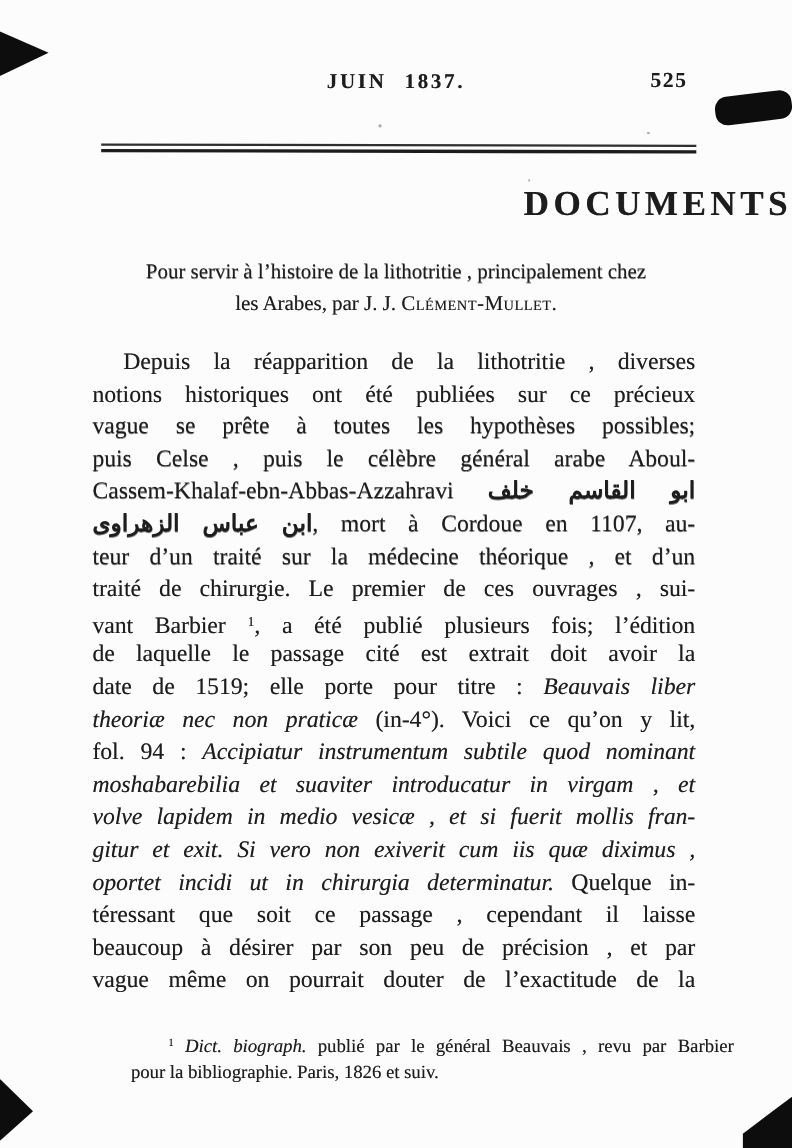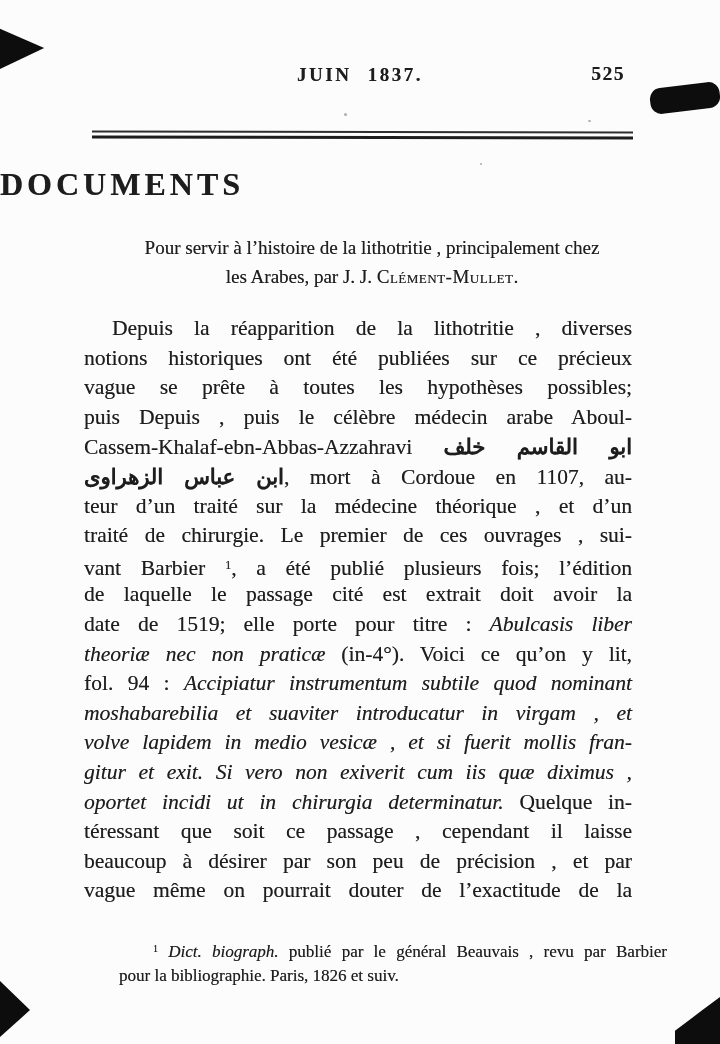--- a/index.html
+++ b/index.html
@@ -28,25 +28,25 @@
   .double-rule{
     position:absolute; top:131px; left:92px; width:541px; height:9px;
     transform:rotate(0.12deg);
   }
   .double-rule .thin{height:2px; background:var(--ink); opacity:.92;}
   .double-rule .gap{height:3px;}
   .double-rule .thick{height:3px; background:var(--ink);}
   
   .doc-title{
     position:absolute; top:166px; left:0; width:720px;
-    text-align:left; font-size:32px; font-weight:bold; letter-spacing:4px;
+    text-align:right; font-size:32px; font-weight:bold; letter-spacing:4px;
   }
   
   .subtitle{
-    position:absolute; top:233px; left:92px; width:560px;
+    position:absolute; top:233px; left:80px; width:560px;
     font-size:19px; line-height:29px; text-align:center;
   }
   
   .body-text{
     position:absolute; top:314px; left:84px; width:548px;
     font-size:21.5px; line-height:29.6px;
   }
   .body-text .tline{
     text-align:justify; text-align-last:justify;
     height:29.6px; overflow:visible; white-space:normal;
@@ -104,28 +104,28 @@
 
   <div class="subtitle">
       <div class="tline"><span class="rm">Pour servir à l’histoire de la lithotritie , principalement chez</span></div>
       <div class="tline"><span class="rm">les Arabes, par J. J. </span><span class="sc">Clément-Mullet</span><span class="rm">.</span></div>
     </div>
 
   <div class="body-text">
       <div class="tline"><span class="rm">Depuis la réapparition de la lithotritie , diverses</span></div>
       <div class="tline"><span class="rm">notions historiques ont été publiées sur ce précieux</span></div>
       <div class="tline"><span class="rm">vague se prête à toutes les hypothèses possibles;</span></div>
-      <div class="tline"><span class="rm">puis Depuis , puis le célèbre médecin arabe Aboul-</span></div>
+      <div class="tline"><span class="rm">puis Celse , puis le célèbre général arabe Aboul-</span></div>
       <div class="tline"><span class="rm">Cassem-Khalaf-ebn-Abbas-Azzahravi </span><span class="ar" dir="rtl" lang="ar">ابو القاسم خلف</span></div>
       <div class="tline"><span class="ar" dir="rtl" lang="ar">ابن عباس الزهراوى</span><span class="rm">, mort à Cordoue en 1107, au-</span></div>
       <div class="tline"><span class="rm">teur d’un traité sur la médecine théorique , et d’un</span></div>
       <div class="tline"><span class="rm">traité de chirurgie. Le premier de ces ouvrages , sui-</span></div>
       <div class="tline"><span class="rm">vant Barbier </span><span class="sp">1</span><span class="rm">, a été publié plusieurs fois; l’édition</span></div>
       <div class="tline"><span class="rm">de laquelle le passage cité est extrait doit avoir la</span></div>
-      <div class="tline"><span class="rm">date de 1519; elle porte pour titre : </span><span class="it">Abulcasis liber</span></div>
+      <div class="tline"><span class="rm">date de 1519; elle porte pour titre : </span><span class="it">Beauvais liber</span></div>
       <div class="tline"><span class="it">theoriæ nec non praticæ</span><span class="rm"> (in-4°). Voici ce qu’on y lit,</span></div>
       <div class="tline"><span class="rm">fol. 94 : </span><span class="it">Accipiatur instrumentum subtile quod nominant</span></div>
       <div class="tline"><span class="it">moshabarebilia et suaviter introducatur in virgam , et</span></div>
       <div class="tline"><span class="it">volve lapidem in medio vesicæ , et si fuerit mollis fran-</span></div>
       <div class="tline"><span class="it">gitur et exit. Si vero non exiverit cum iis quæ diximus ,</span></div>
       <div class="tline"><span class="it">oportet incidi ut in chirurgia determinatur.</span><span class="rm"> Quelque in-</span></div>
       <div class="tline"><span class="rm">téressant que soit ce passage , cependant il laisse</span></div>
       <div class="tline"><span class="rm">beaucoup à désirer par son peu de précision , et par</span></div>
       <div class="tline"><span class="rm">vague même on pourrait douter de l’exactitude de la</span></div>
     </div>

